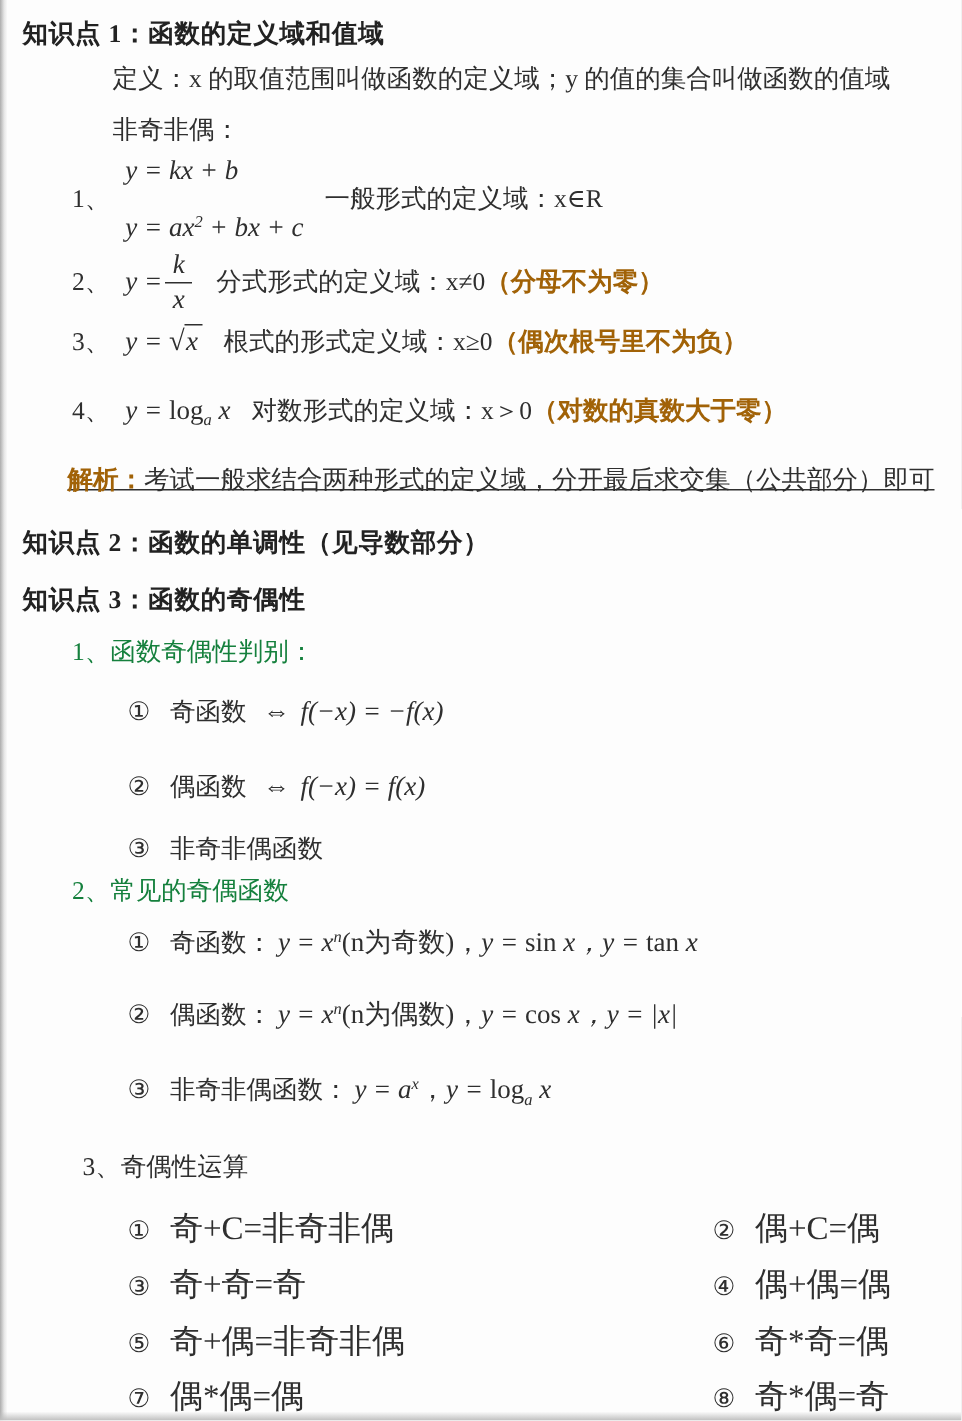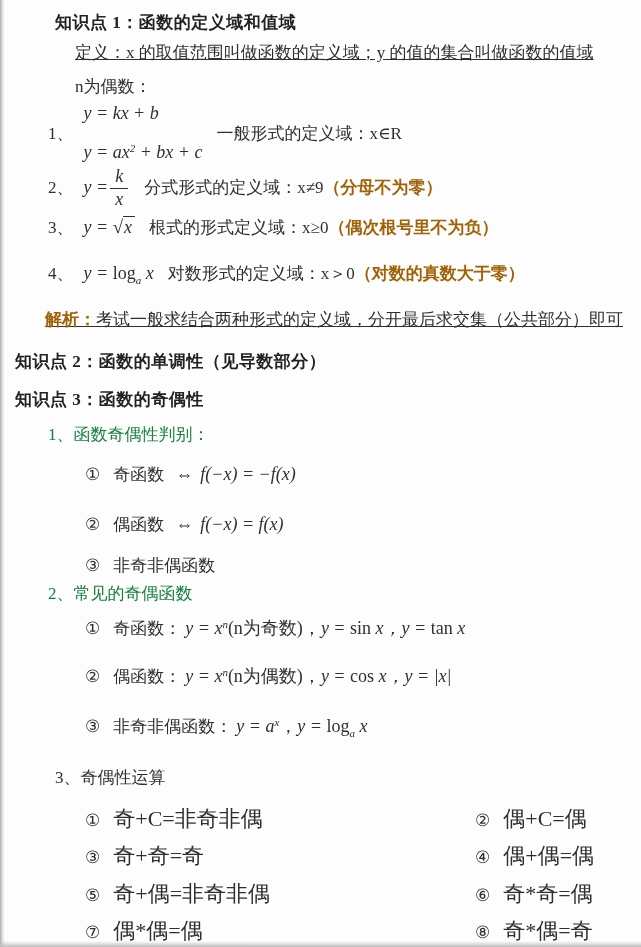--- a/index.html
+++ b/index.html
@@ -43,41 +43,41 @@
     position: absolute; left: 0; bottom: 0; width: 100%; height: 6px;
     background: linear-gradient(to top, #bfbfbf, rgba(255,255,255,0));
   }
 </style>
 </head>
 <body>
 
 <div class="page">
   <div class="edge-left"></div>
 
-  <div class="abs kp-title" style="top:11px; left:15px;margin-left:40px;">知识点 1：函数的定义域和值域</div>
-  <div class="abs body-text" style="top:41px; left:75px;text-decoration:underline;">定义：x 的取值范围叫做函数的定义域；y 的值的集合叫做函数的值域</div>
-  <div class="abs body-text" style="top:75px; left:75px;">n为偶数：</div>
+  <div class="abs kp-title" style="top:11px; left:15px;">知识点 1：函数的定义域和值域</div>
+  <div class="abs body-text" style="top:41px; left:75px;">定义：x 的取值范围叫做函数的定义域；y 的值的集合叫做函数的值域</div>
+  <div class="abs body-text" style="top:75px; left:75px;">非奇非偶：</div>
 
   <div class="abs row" style="top:103px; left:48px;">
     <span class="num-cn">1、</span>
     <span class="eq-stack">
       <span class="math">y = kx + b</span>
       <span class="math"><span>y = ax</span><sup>2</sup><span> + bx + c</span></span>
     </span>
     <span class="desc">一般形式的定义域：x∈R</span>
   </div>
 
   <div class="abs row" style="top:167px; left:48px;">
     <span class="num-cn">2、</span>
     <span class="math"><span>y = </span></span>
     <span class="math frac">
       <span class="fr-num">k</span>
       <span class="fr-den">x</span>
     </span>
-    <span class="desc"><span>分式形式的定义域：x≠9</span><span class="b">（分母不为零）</span></span>
+    <span class="desc"><span>分式形式的定义域：x≠0</span><span class="b">（分母不为零）</span></span>
   </div>
 
   <div class="abs row-base" style="top:216px; left:48px;">
     <span class="num-cn">3、</span>
     <span class="math"><span>y = </span><span class="radical">√</span><span class="radicand">x</span></span>
     <span class="desc"><span>根式的形式定义域：x≥0</span><span class="b">（偶次根号里不为负）</span></span>
   </div>
 
   <div class="abs row-base" style="top:262px; left:48px;">
     <span class="num-cn">4、</span>

